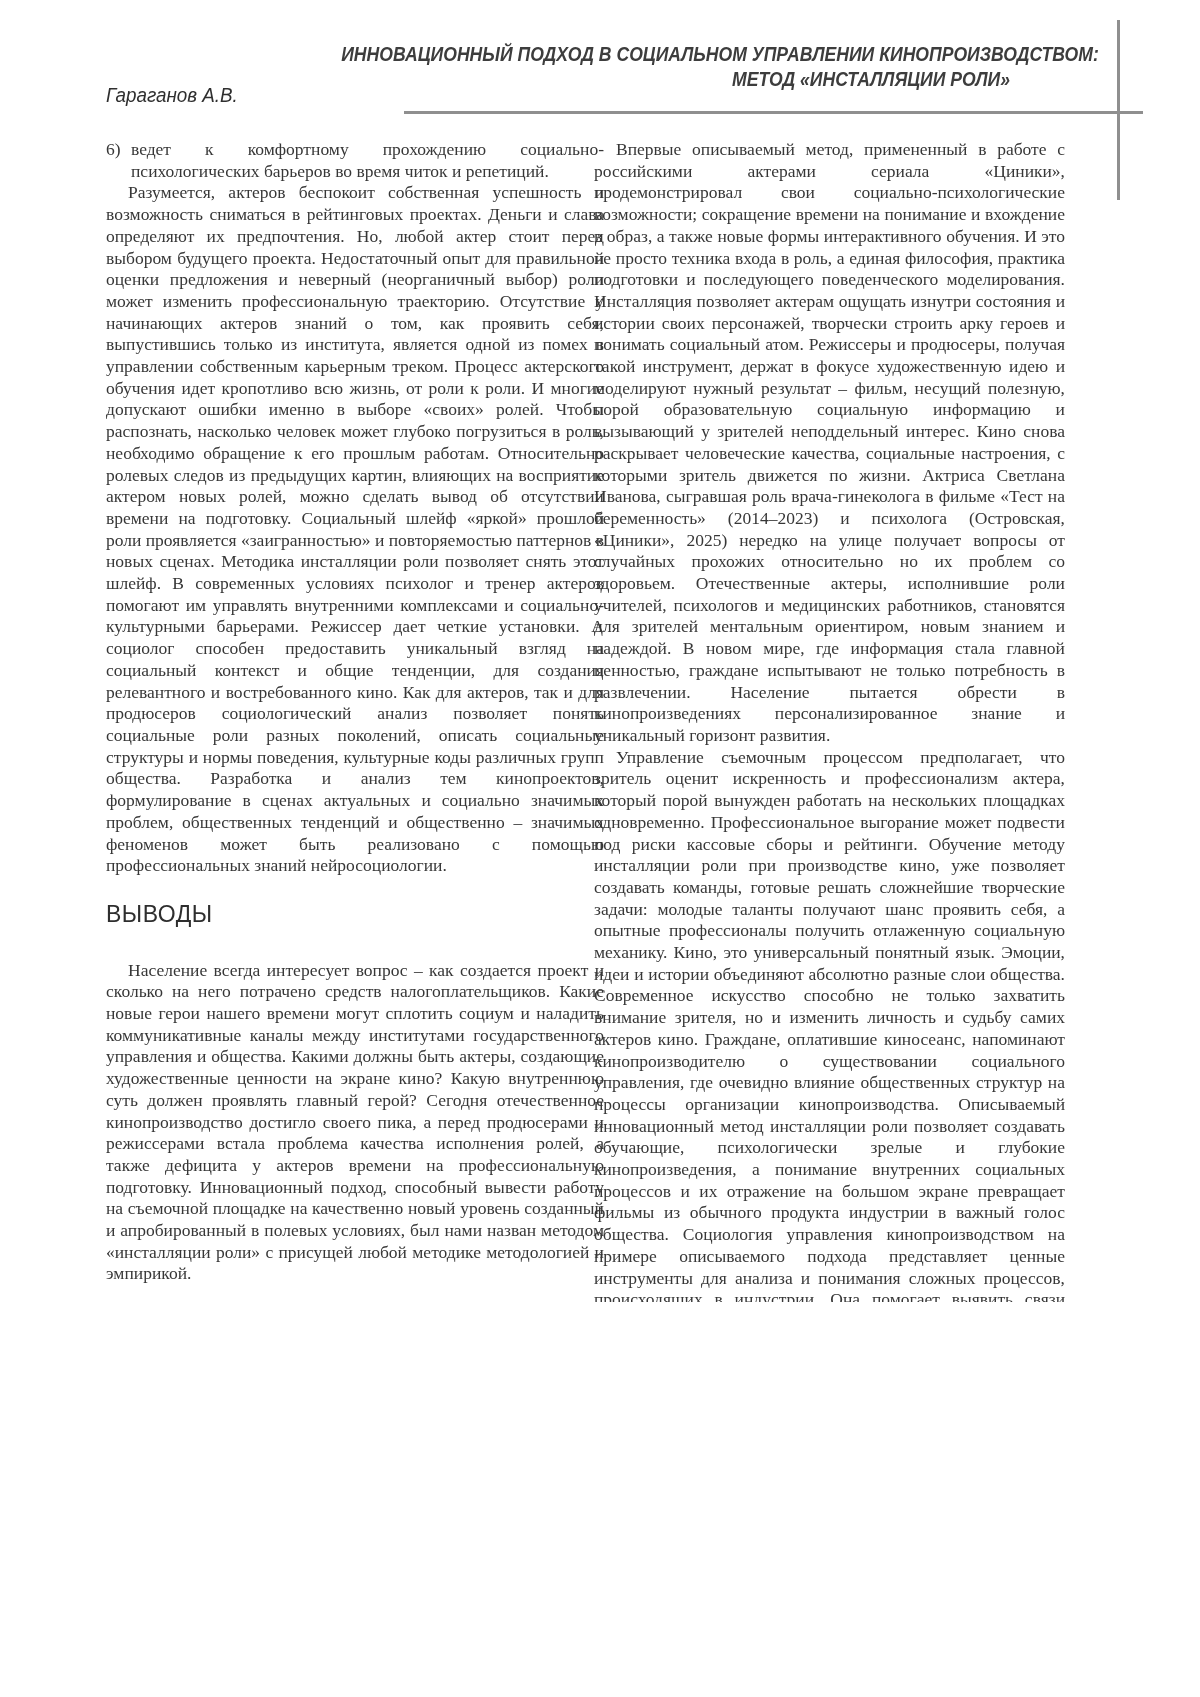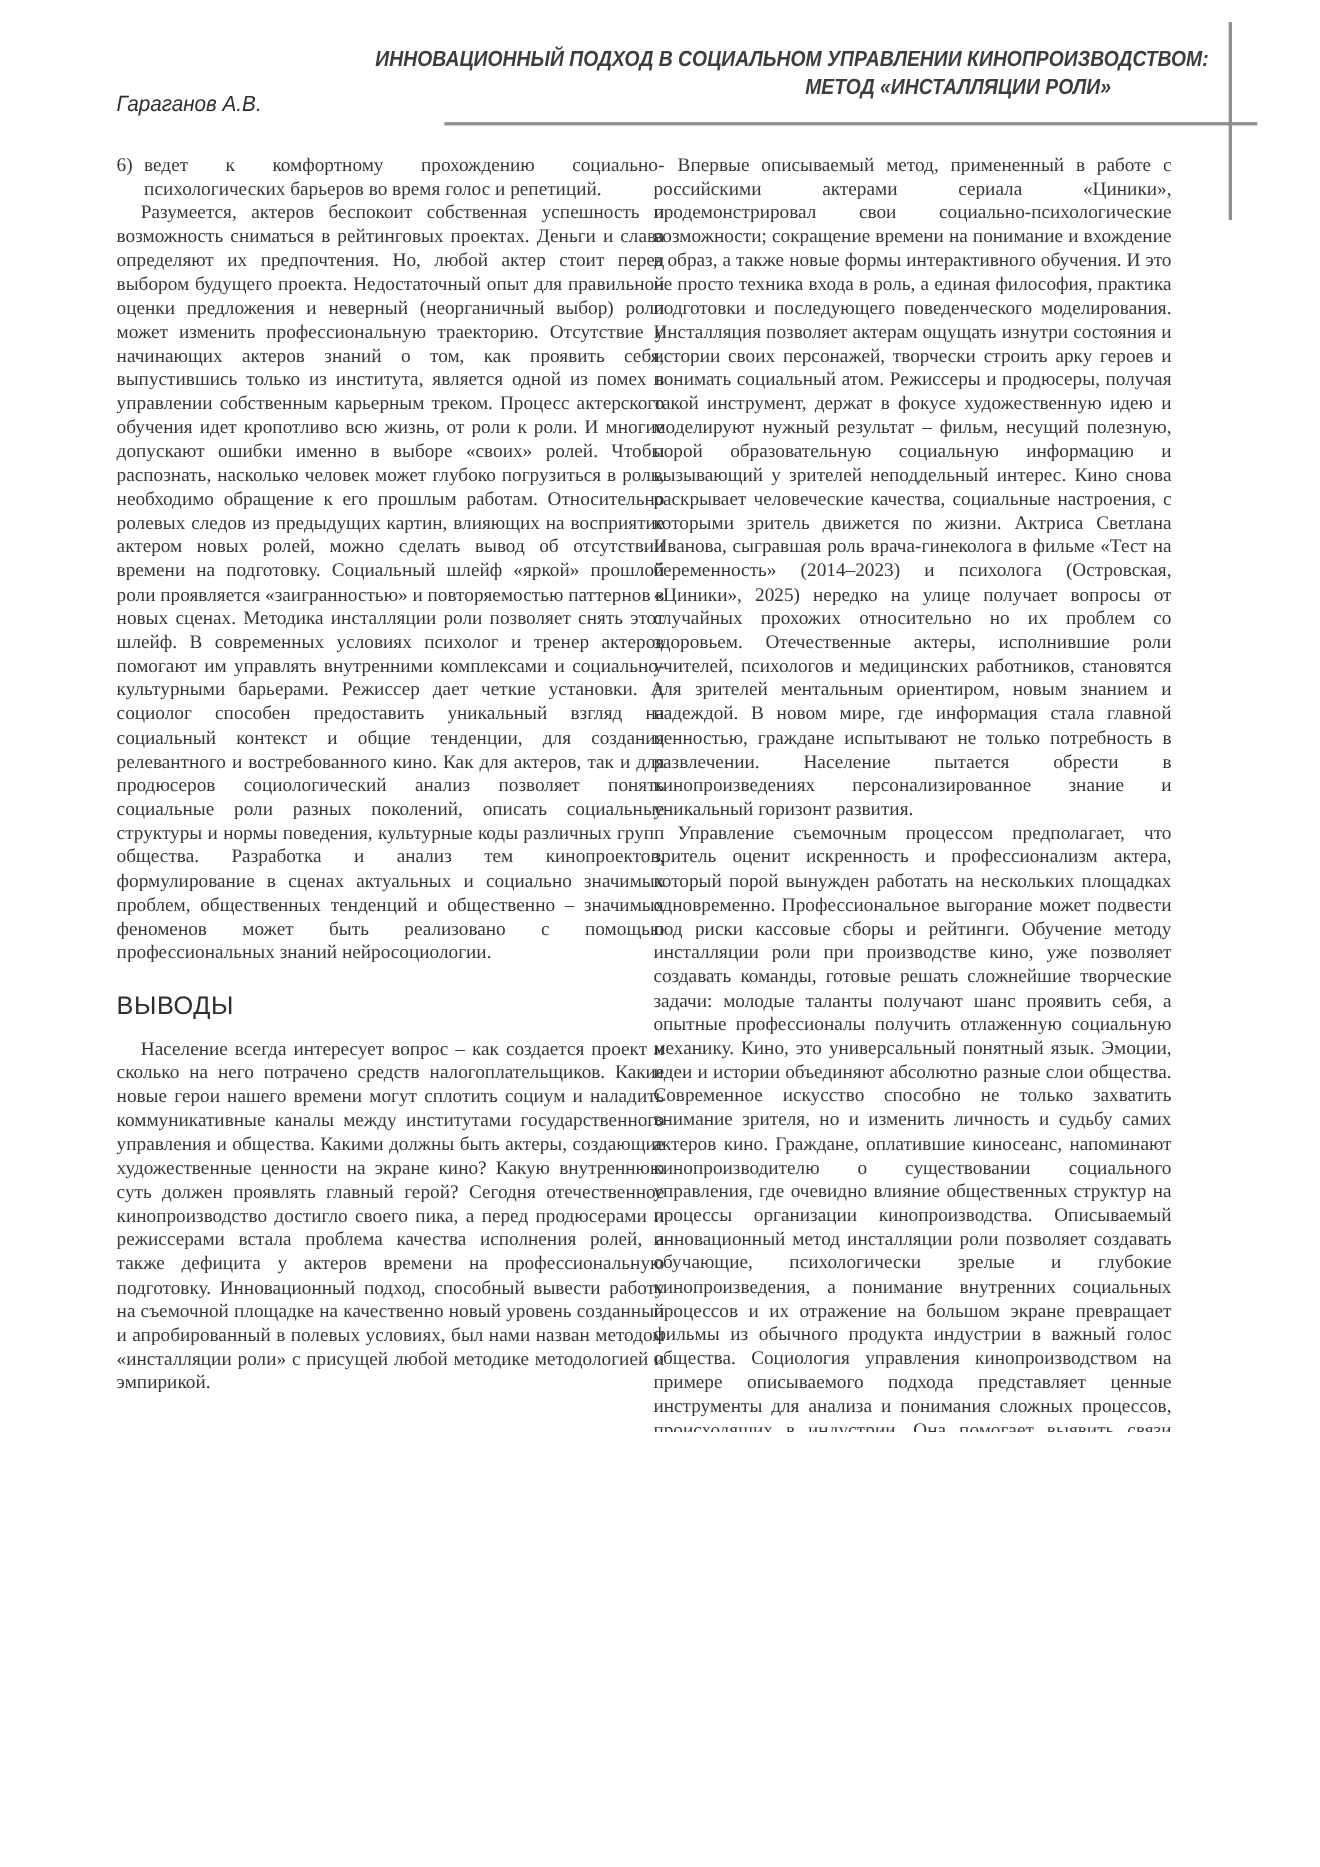--- a/index.html
+++ b/index.html
@@ -82,21 +82,21 @@
     position: absolute;
     left: 0;
     top: 0;
   }
   .section-heading {
     font-family: "Liberation Sans", sans-serif;
     font-size: 23px;
     font-weight: normal;
     letter-spacing: 0.5px;
     color: #2e2e2e;
-    margin: 27px 0 17px 0;
+    margin: 27px 0 34px 0;
     text-indent: 0;
   }
   
   .rule-bottom {
     position: absolute;
     left: 95px;
     top: 1583px;
     width: 1048px;
     height: 3px;
     background: #8f8f8f;
@@ -159,21 +159,21 @@
     <div>ИННОВАЦИОННЫЙ ПОДХОД В СОЦИАЛЬНОМ УПРАВЛЕНИИ КИНОПРОИЗВОДСТВОМ:</div>
     <div>МЕТОД «ИНСТАЛЛЯЦИИ РОЛИ»</div>
   </div>
   <div class="article-author">Гараганов А.В.</div>
   <div class="rule-top"></div>
   <div class="vline-top"></div>
 
   <div class="col col-left">
     <p class="hang">
       <span class="marker">6)</span>
-      <span>ведет к комфортному прохождению социально-психологических барьеров во время голос и репетиций.</span>
+      <span>ведет к комфортному прохождению социально-психологических барьеров во время читок и репетиций.</span>
     </p>
     <p>Разумеется, актеров беспокоит собственная успешность и возможность сниматься в рейтинговых проектах. Деньги и слава определяют их предпочтения. Но, любой актер стоит перед выбором будущего проекта. Недостаточный опыт для правильной оценки предложения и неверный (неорганичный выбор) роли может изменить профессиональную траекторию. Отсутствие у начинающих актеров знаний о том, как проявить себя, выпустившись только из института, является одной из помех в управлении собственным карьерным треком. Процесс актерского обучения идет кропотливо всю жизнь, от роли к роли. И многие допускают ошибки именно в выборе «своих» ролей. Чтобы распознать, насколько человек может глубоко погрузиться в роль, необходимо обращение к его прошлым работам. Относительно ролевых следов из предыдущих картин, влияющих на восприятие актером новых ролей, можно сделать вывод об отсутствии времени на подготовку. Социальный шлейф «яркой» прошлой роли проявляется «заигранностью» и повторяемостью паттернов в новых сценах. Методика инсталляции роли позволяет снять этот шлейф. В современных условиях психолог и тренер актеров помогают им управлять внутренними комплексами и социально-культурными барьерами. Режиссер дает четкие установки. А социолог способен предоставить уникальный взгляд на социальный контекст и общие тенденции, для создания релевантного и востребованного кино. Как для актеров, так и для продюсеров социологический анализ позволяет понять социальные роли разных поколений, описать социальные структуры и нормы поведения, культурные коды различных групп общества. Разработка и анализ тем кинопроектов, формулирование в сценах актуальных и социально значимых проблем, общественных тенденций и общественно – значимых феноменов может быть реализовано с помощью профессиональных знаний нейросоциологии.</p>
     <h2 class="section-heading">ВЫВОДЫ</h2>
     <p>Население всегда интересует вопрос – как создается проект и сколько на него потрачено средств налогоплательщиков. Какие новые герои нашего времени могут сплотить социум и наладить коммуникативные каналы между институтами государственного управления и общества. Какими должны быть актеры, создающие художественные ценности на экране кино? Какую внутреннюю суть должен проявлять главный герой? Сегодня отечественное кинопроизводство достигло своего пика, а перед продюсерами и режиссерами встала проблема качества исполнения ролей, а также дефицита у актеров времени на профессиональную подготовку. Инновационный подход, способный вывести работу на съемочной площадке на качественно новый уровень созданный и апробированный в полевых условиях, был нами назван методом «инсталляции роли» с присущей любой методике методологией и эмпирикой.</p>
   </div>
 
   <div class="col col-right">
     <p>Впервые описываемый метод, примененный в работе с российскими актерами сериала «Циники», продемонстрировал свои социально-психологические возможности; сокращение времени на понимание и вхождение в образ, а также новые формы интерактивного обучения. И это не просто техника входа в роль, а единая философия, практика подготовки и последующего поведенческого моделирования. Инсталляция позволяет актерам ощущать изнутри состояния и истории своих персонажей, творчески строить арку героев и понимать социальный атом. Режиссеры и продюсеры, получая такой инструмент, держат в фокусе художественную идею и моделируют нужный результат – фильм, несущий полезную, порой образовательную социальную информацию и вызывающий у зрителей неподдельный интерес. Кино снова раскрывает человеческие качества, социальные настроения, с которыми зритель движется по жизни. Актриса Светлана Иванова, сыгравшая роль врача-гинеколога в фильме «Тест на беременность» (2014–2023) и психолога (Островская, «Циники», 2025) нередко на улице получает вопросы от случайных прохожих относительно но их проблем со здоровьем. Отечественные актеры, исполнившие роли учителей, психологов и медицинских работников, становятся для зрителей ментальным ориентиром, новым знанием и надеждой. В новом мире, где информация стала главной ценностью, граждане испытывают не только потребность в развлечении. Население пытается обрести в кинопроизведениях персонализированное знание и уникальный горизонт развития.</p>
     <p>Управление съемочным процессом предполагает, что зритель оценит искренность и профессионализм актера, который порой вынужден работать на нескольких площадках одновременно. Профессиональное выгорание может подвести под риски кассовые сборы и рейтинги. Обучение методу инсталляции роли при производстве кино, уже позволяет создавать команды, готовые решать сложнейшие творческие задачи: молодые таланты получают шанс проявить себя, а опытные профессионалы получить отлаженную социальную механику. Кино, это универсальный понятный язык. Эмоции, идеи и истории объединяют абсолютно разные слои общества. Современное искусство способно не только захватить внимание зрителя, но и изменить личность и судьбу самих актеров кино. Граждане, оплатившие киносеанс, напоминают кинопроизводителю о существовании социального управления, где очевидно влияние общественных структур на процессы организации кинопроизводства. Описываемый инновационный метод инсталляции роли позволяет создавать обучающие, психологически зрелые и глубокие кинопроизведения, а понимание внутренних социальных процессов и их отражение на большом экране превращает фильмы из обычного продукта индустрии в важный голос общества. Социология управления кинопроизводством на примере описываемого подхода представляет ценные инструменты для анализа и понимания сложных процессов, происходящих в индустрии. Она помогает выявить связи между культурными, социальными и экономическими аспектами, с учетом роли государства и личности актера в формировании нового кинопейзажа.</p>
   </div>

